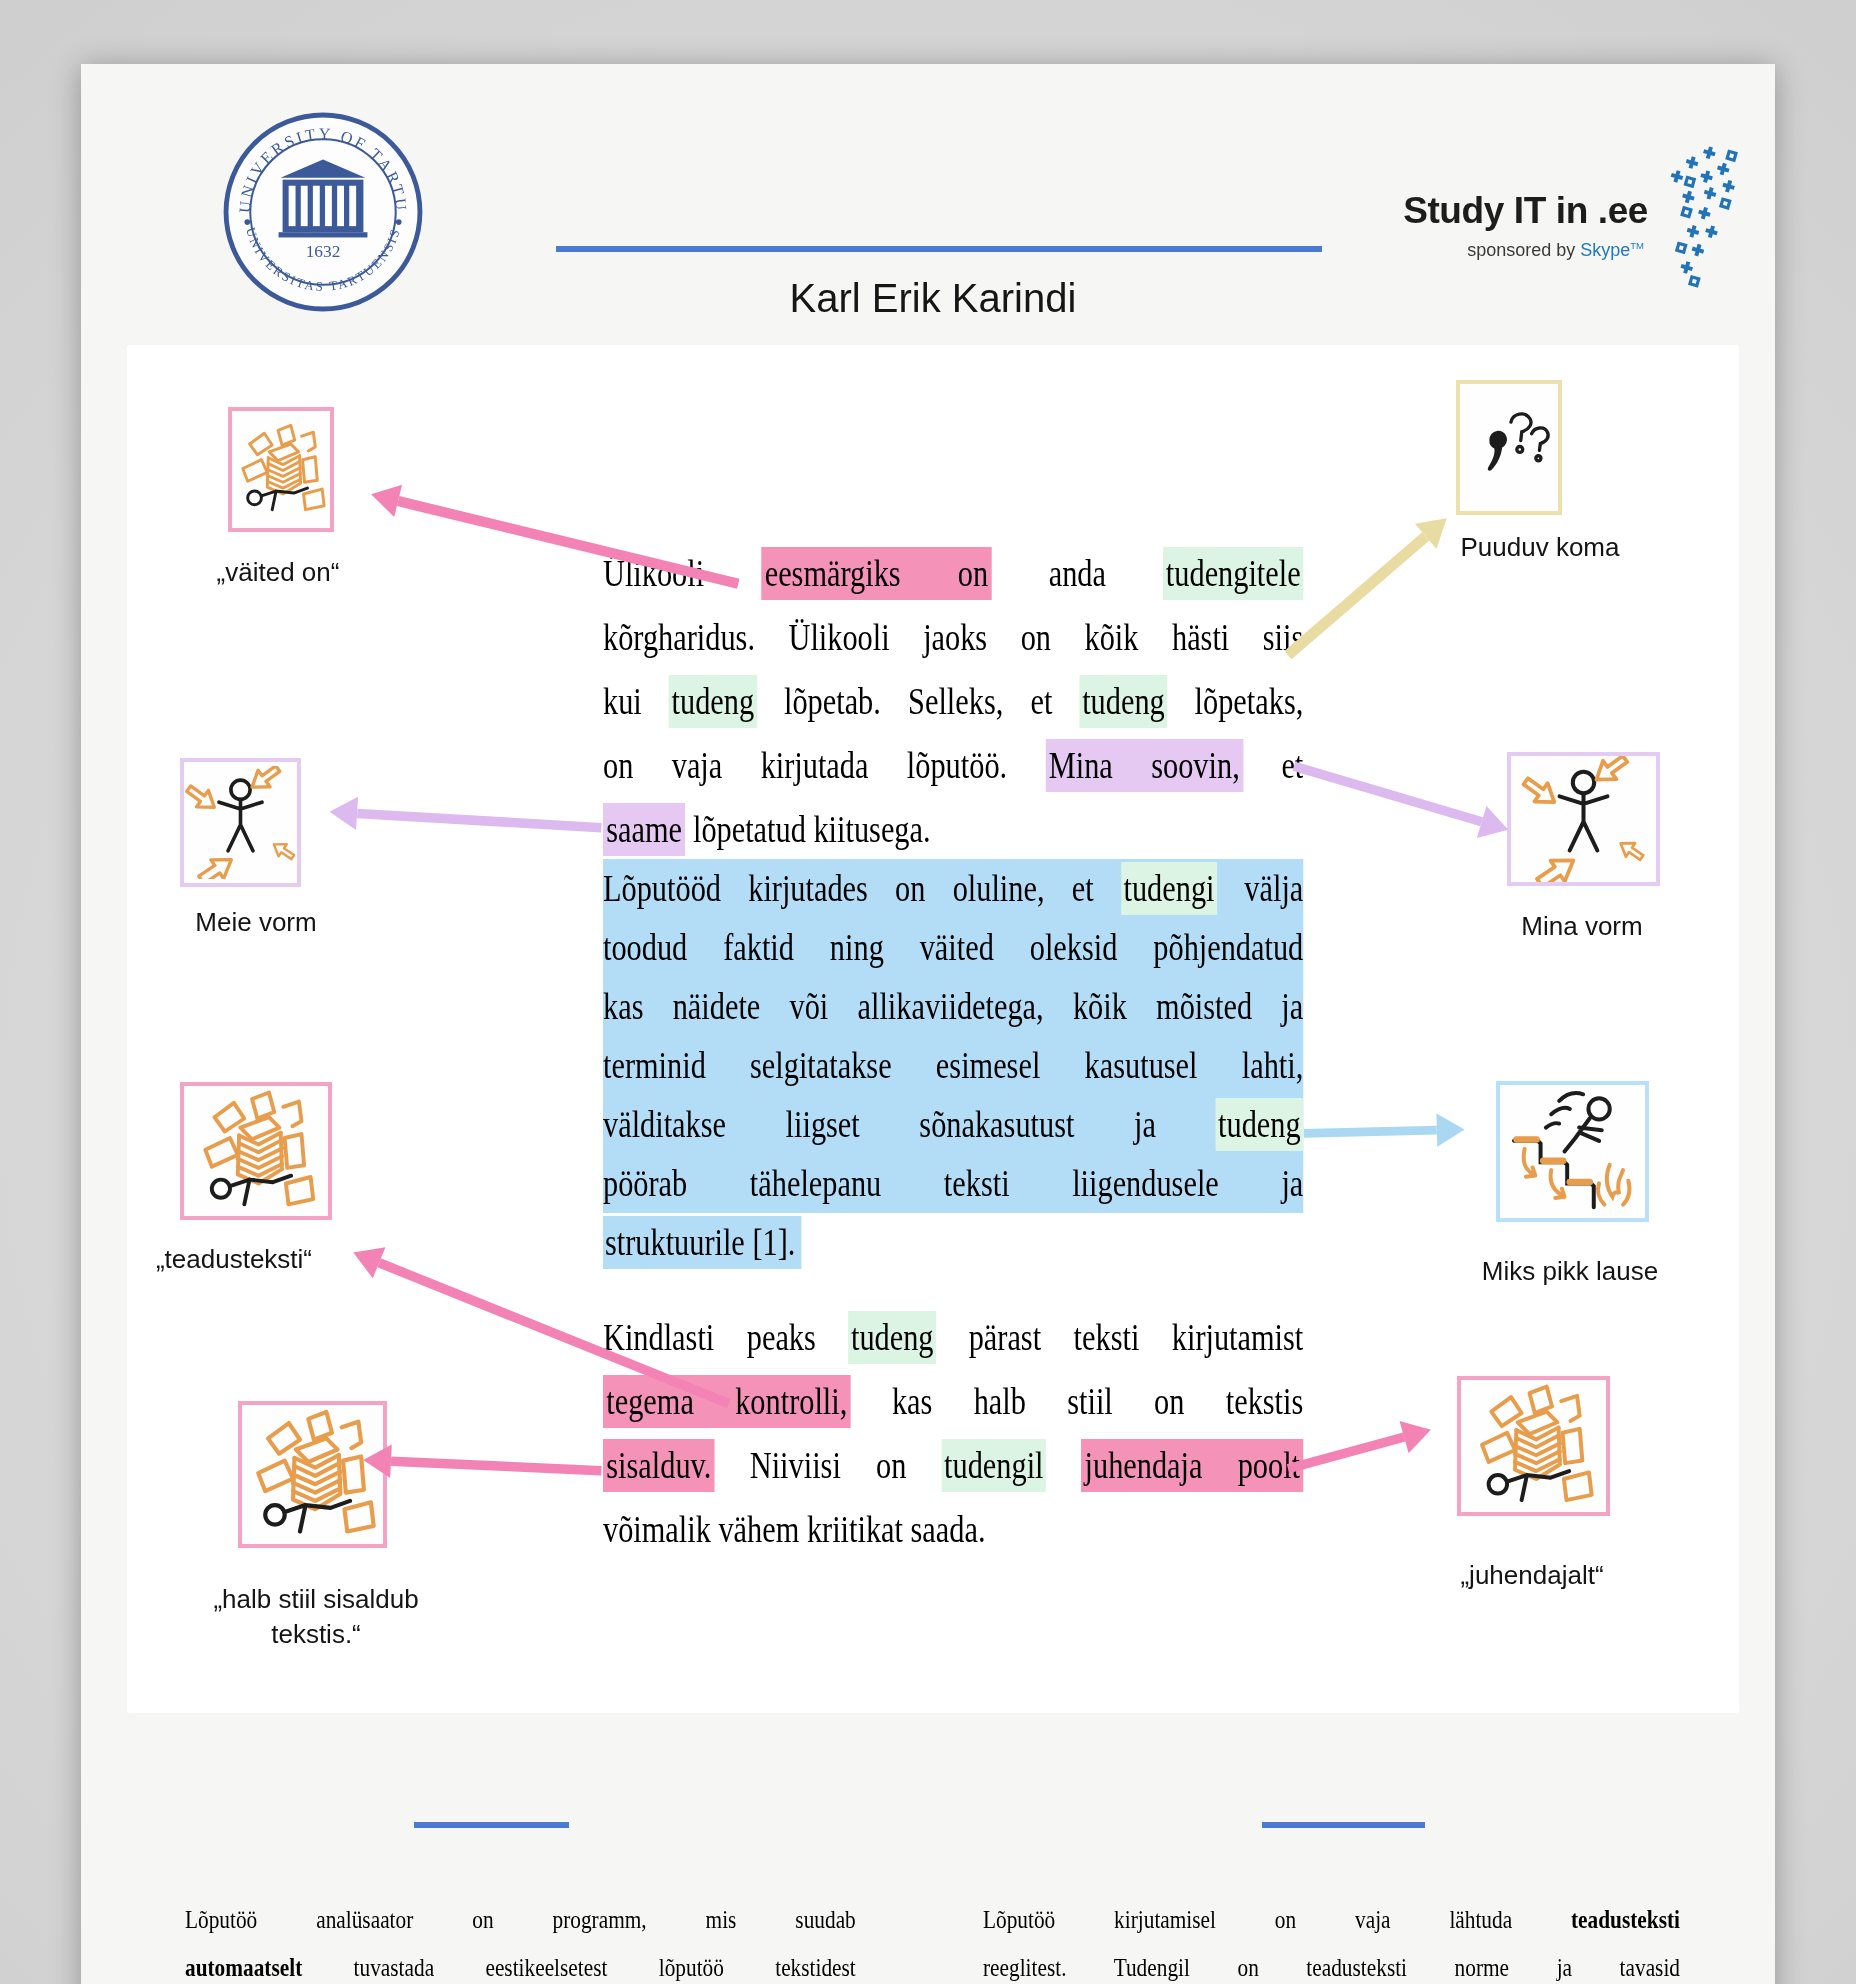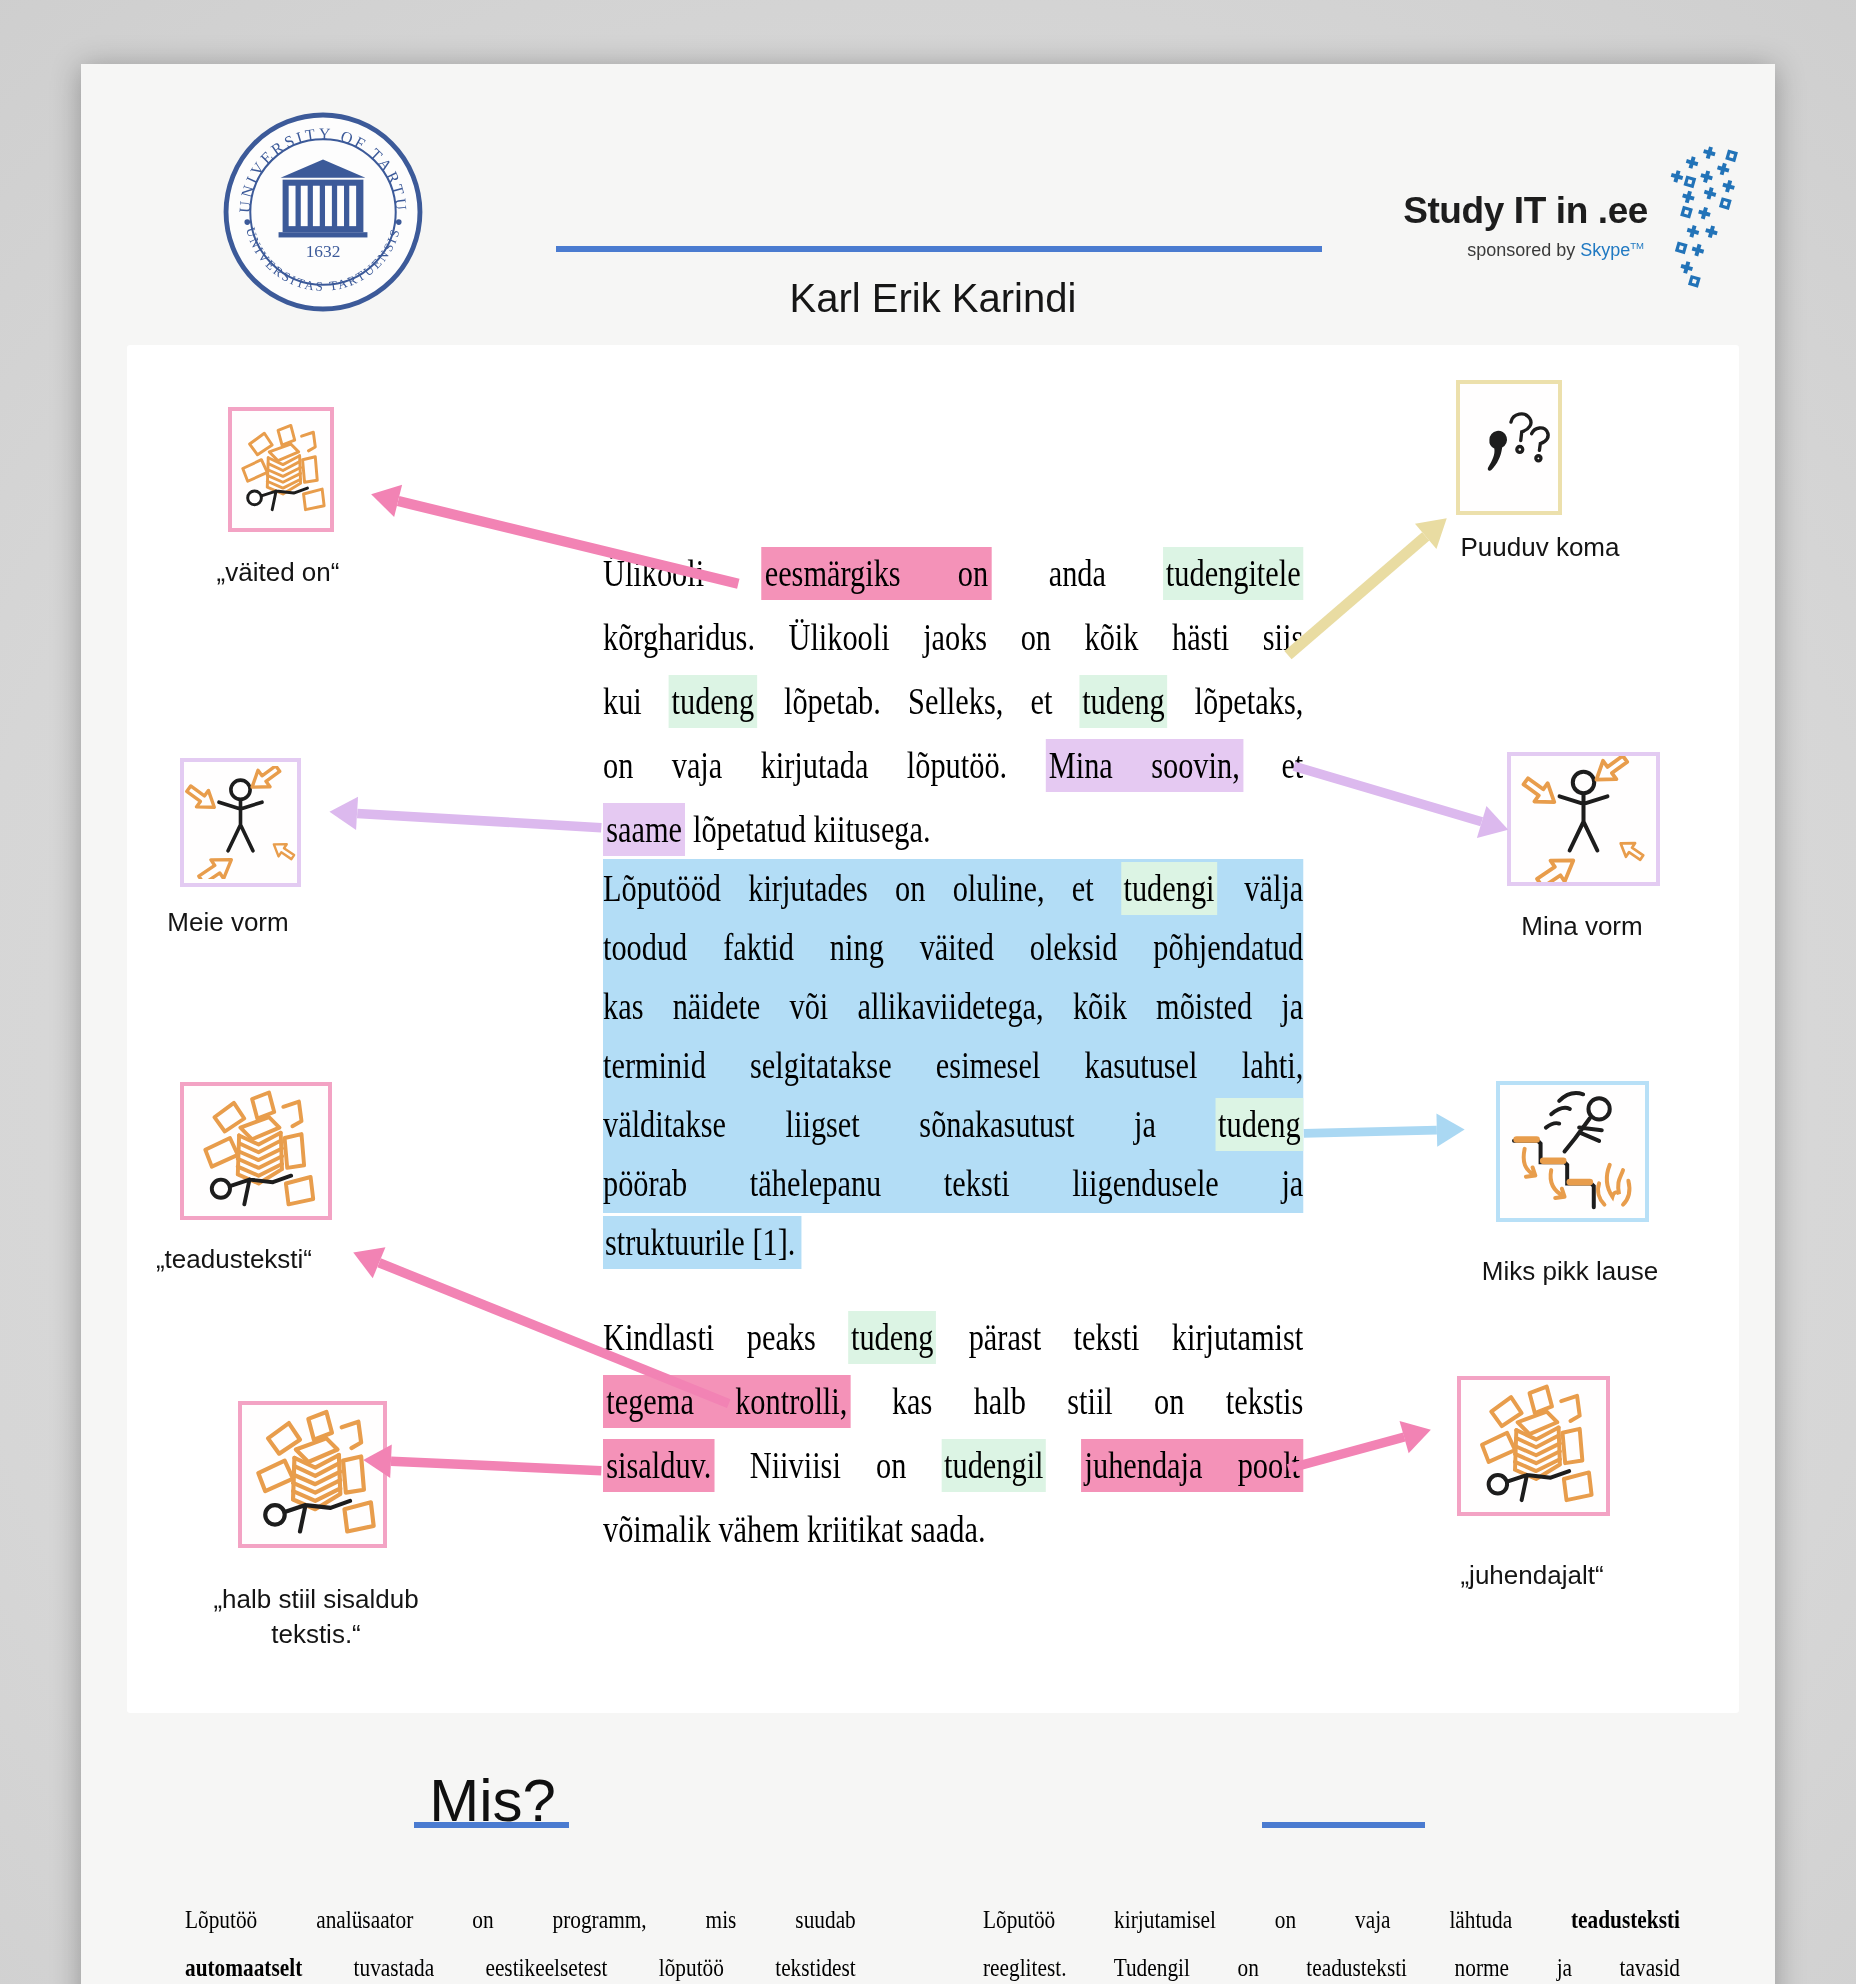--- a/index.html
+++ b/index.html
@@ -343,21 +343,21 @@
         <use href="#sym-koma"></use>
       </svg>
     </div>
   <div class="abs ilabel" style="left:1340px;top:466px">Puuduv koma</div>
 
   <div class="abs ibox" style="left:99px;top:694px;width:121px;height:129px;border-color:var(--border-purple)">
     <svg viewBox="0 0 100 100">
         <use href="#sym-figure"></use>
       </svg>
     </div>
-  <div class="abs ilabel" style="left:28px;top:841px">Meie vorm</div>
+  <div class="abs ilabel" style="left:56px;top:841px">Meie vorm</div>
 
   <div class="abs ibox" style="left:1426px;top:688px;width:153px;height:134px;border-color:var(--border-purple)">
     <svg viewBox="0 0 100 100">
         <use href="#sym-figure"></use>
       </svg>
     </div>
   <div class="abs ilabel" style="left:1382px;top:845px">Mina vorm</div>
 
   <div class="abs ibox" style="left:99px;top:1018px;width:152px;height:138px;border-color:var(--border-pink)">
     <svg viewBox="0 0 100 100">
@@ -418,21 +418,20 @@
     <g stroke="var(--arrow-pink)" fill="var(--arrow-pink)">
       <line x1="1311" y1="3543" x2="781" y2="3519" stroke-width="24"></line>
       <polygon points="711,3516 783,3477 779,3561" stroke="none"></polygon>
     </g>
     <g stroke="var(--arrow-pink)" fill="var(--arrow-pink)">
       <line x1="3041" y1="3538" x2="3334" y2="3458" stroke-width="24"></line>
       <polygon points="3401,3440 3345,3499 3322,3418" stroke="none"></polygon>
     </g>
   </svg>
 
-  <div class="abs h2" style="left:213px;top:1704px">Mis?</div>
   <div class="abs h2u" style="left:333px;top:1758px;width:155px"></div>
   <div class="abs h2u" style="left:1181px;top:1758px;width:163px"></div>
 
   <div class="abs bcol" style="left:104px;top:1832px;width:818px">
       <div class="line j"><span>Lõputöö analüsaator on programm, mis suudab</span></div>
       <div class="line j"><span class="b">automaatselt</span><span> tuvastada eestikeelsetest lõputöö tekstidest</span></div>
     </div>
   <div class="abs bcol" style="left:902px;top:1832px;width:850px">
       <div class="line j"><span>Lõputöö kirjutamisel on vaja lähtuda </span><span class="b">teadusteksti</span></div>
       <div class="line j"><span>reeglitest. Tudengil on teadusteksti norme ja tavasid</span></div>

